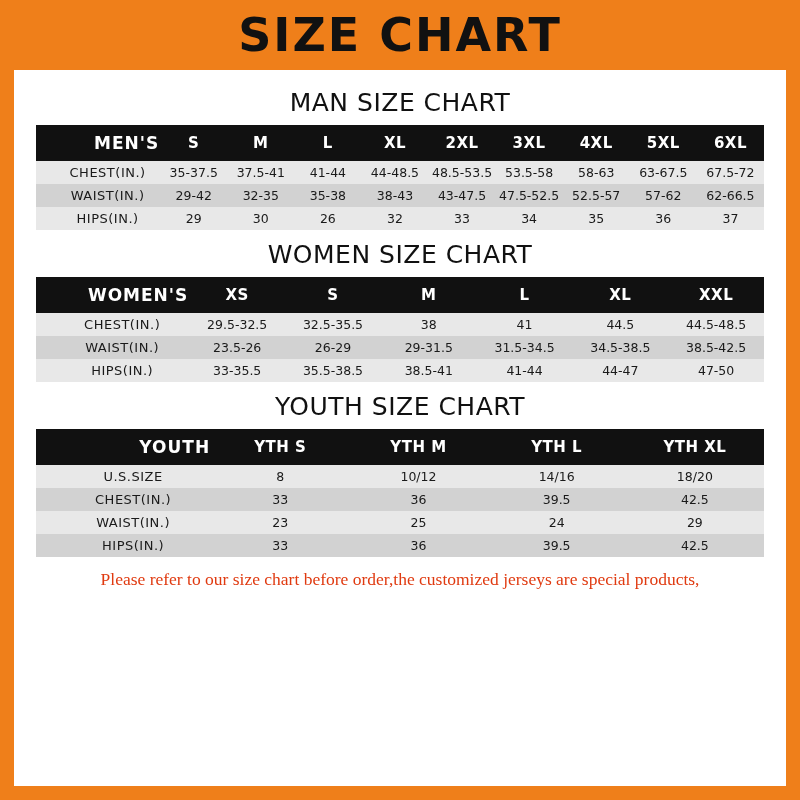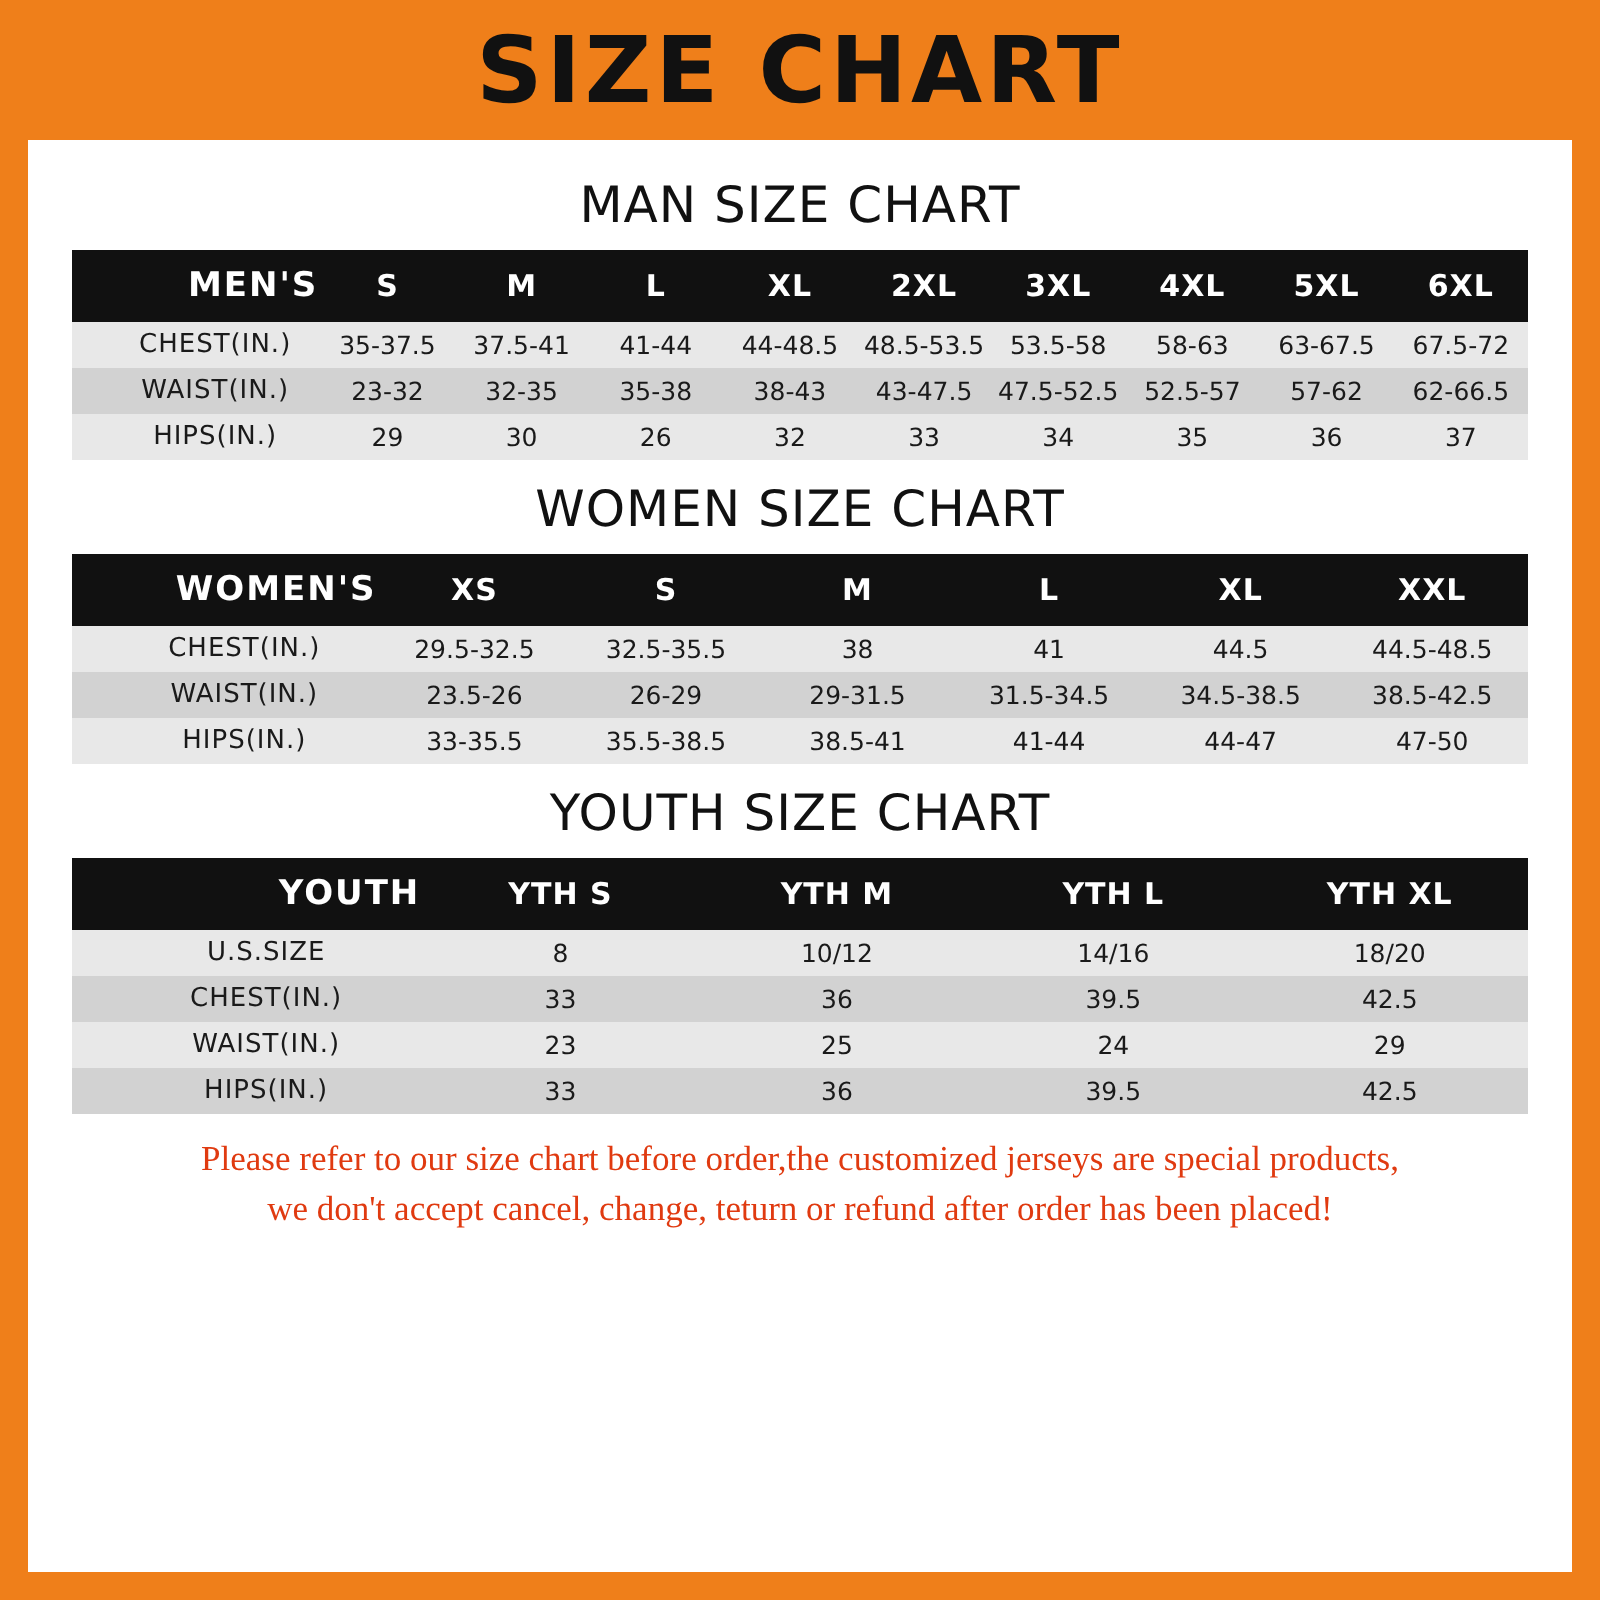--- a/index.html
+++ b/index.html
@@ -141,21 +141,21 @@
           <td>41-44</td>
           <td>44-48.5</td>
           <td>48.5-53.5</td>
           <td>53.5-58</td>
           <td>58-63</td>
           <td>63-67.5</td>
           <td>67.5-72</td>
         </tr>
         <tr class="even">
           <td class="rowhead">WAIST(IN.)</td>
-          <td>23-32</td>
+          <td>29-42</td>
           <td>32-35</td>
           <td>35-38</td>
           <td>38-43</td>
           <td>43-47.5</td>
           <td>47.5-52.5</td>
           <td>52.5-57</td>
           <td>57-62</td>
           <td>62-66.5</td>
         </tr>
         <tr class="odd">
@@ -255,17 +255,16 @@
           <td>33</td>
           <td>36</td>
           <td>39.5</td>
           <td>42.5</td>
         </tr>
       </tbody>
     </table>
 
     <div class="footer-note">
       <div>Please refer to our size chart before order,the customized jerseys are special products,</div>
-      <div>we don't accept cancel, change, teturn or refund after order has been placed!</div>
     </div>
 
   </div>
 </div>
 
 </body></html>

